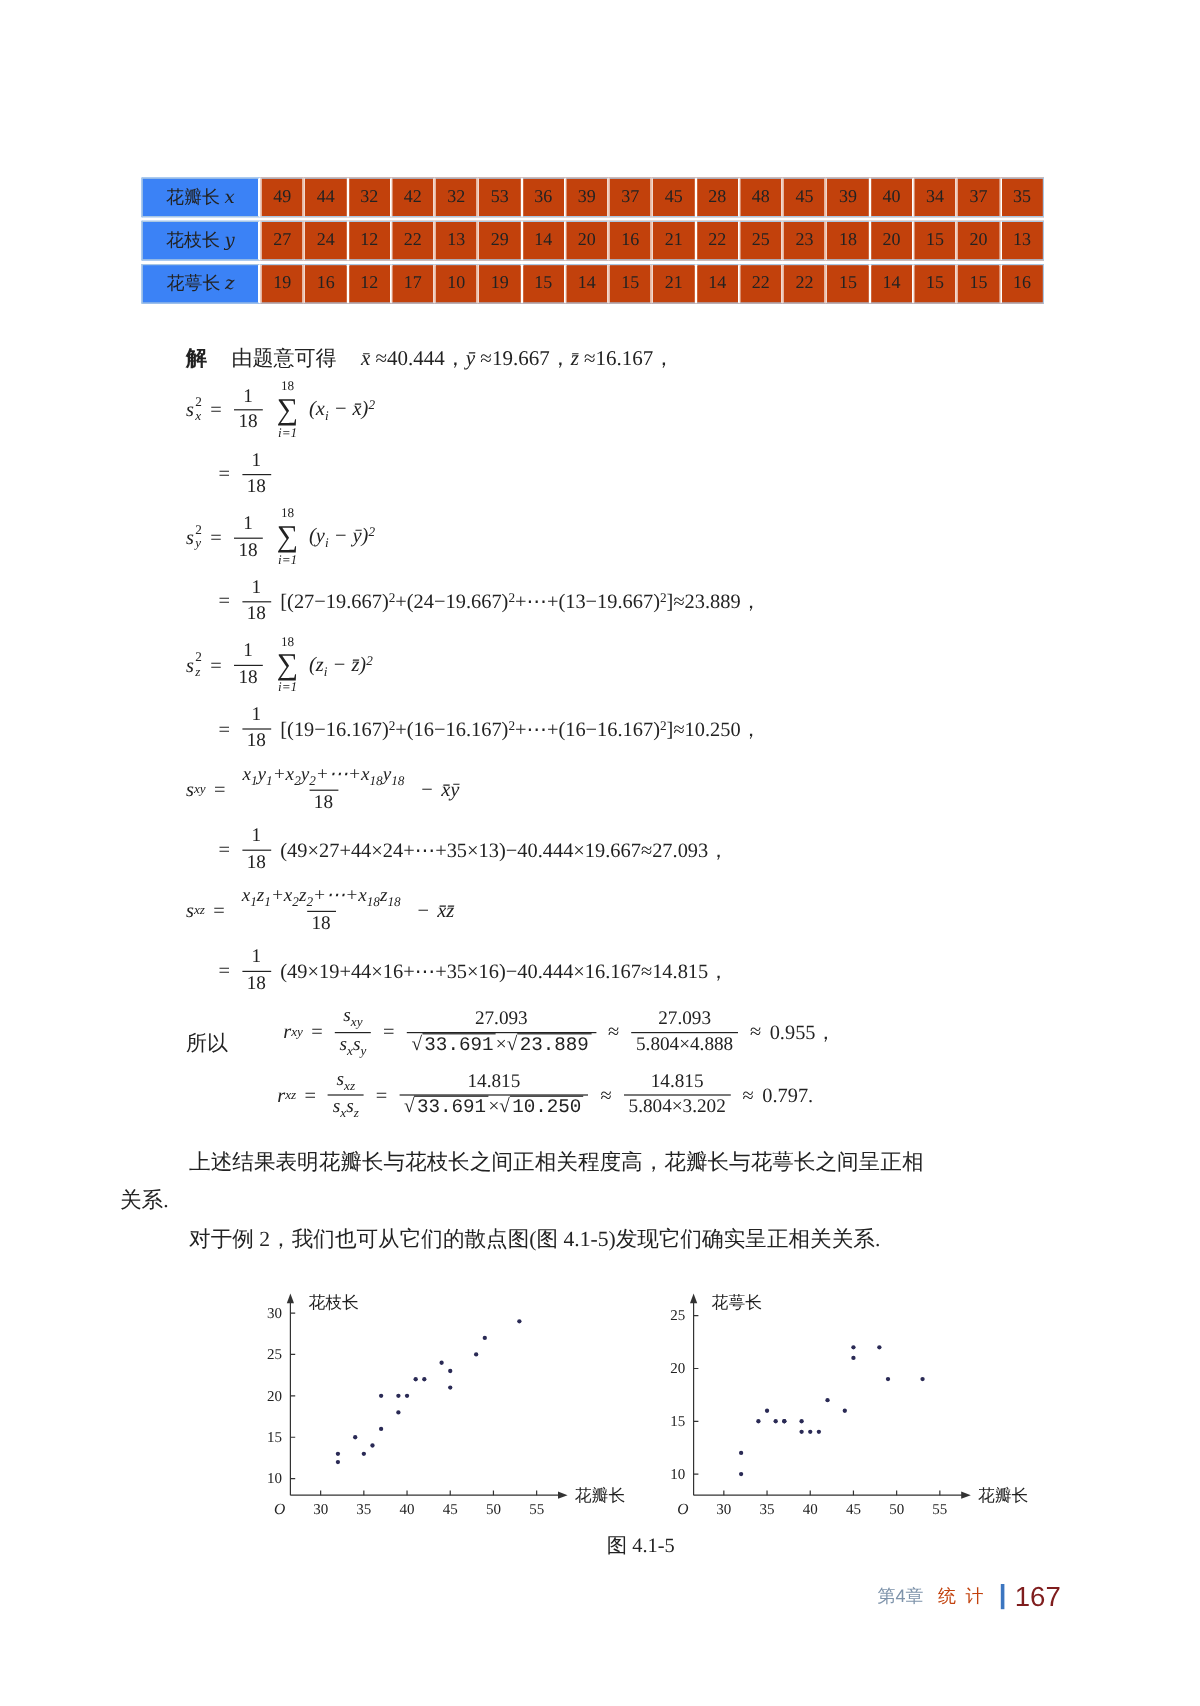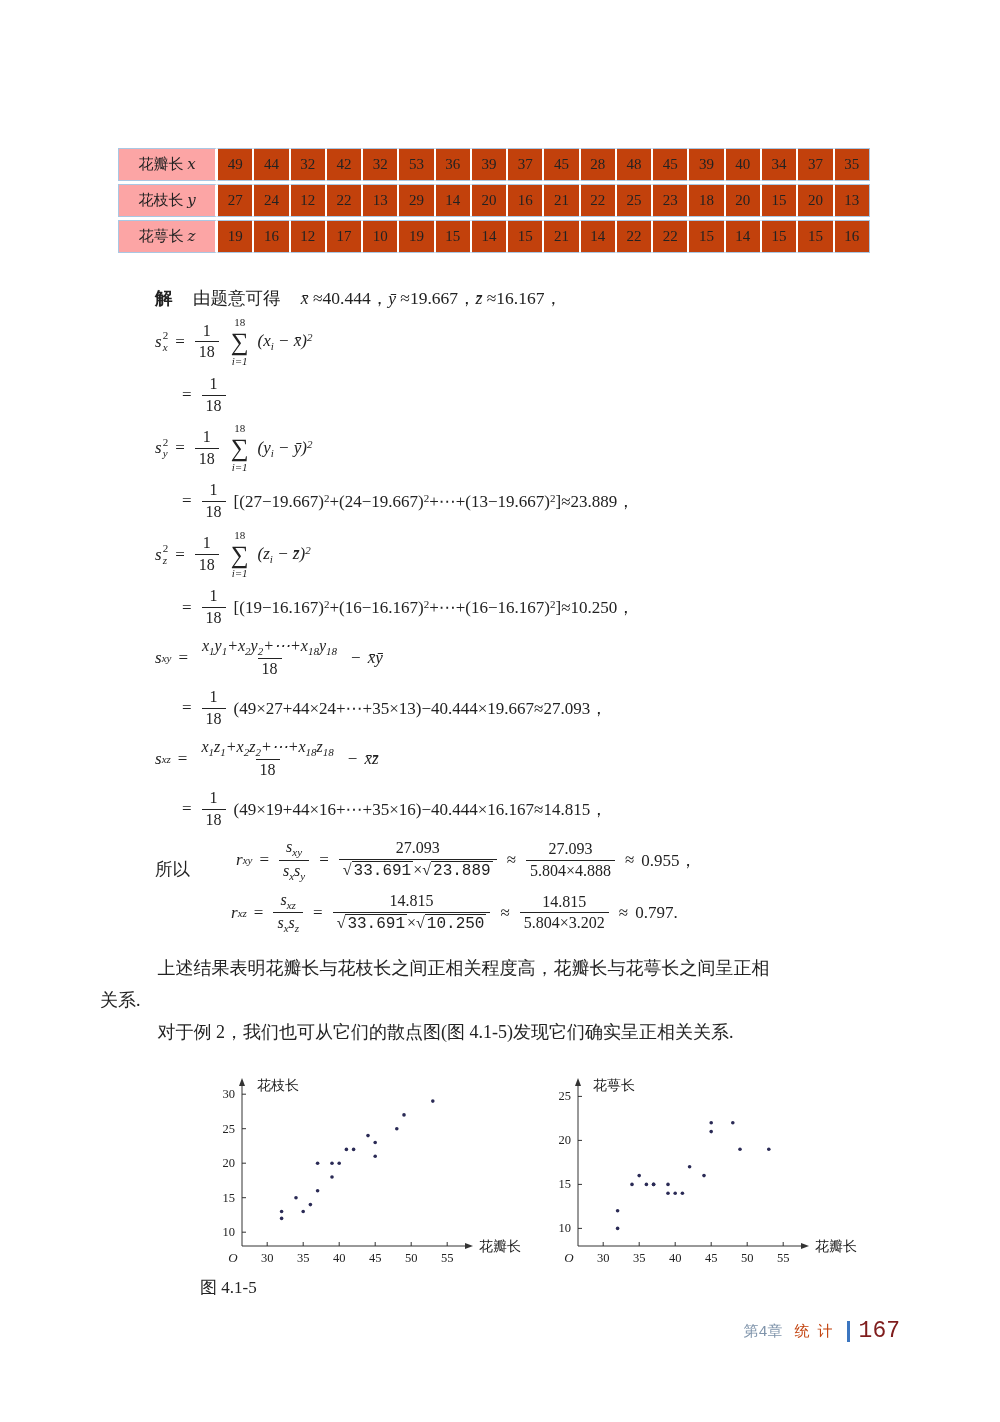--- a/index.html
+++ b/index.html
@@ -5,21 +5,21 @@
   html,body{margin:0;padding:0;background:#ffffff;}
   .page{
     width:1000px;height:1422px;box-sizing:border-box;position:relative;
     padding:145px 100px 0 100px;overflow:hidden;
     font-family:"Liberation Serif","DejaVu Serif",serif;color:#222;
   }
   
   table.data{border-collapse:separate;border-spacing:0 3px;margin-left:18px;width:752px;font-size:15px;}
   table.data td{height:31px;text-align:center;padding:0 2px;
     border-top:1px solid #a9c7e3;border-bottom:1px solid #a9c7e3;}
-  table.data td.lbl{width:92px;background:#fca5a5;border-left:1px solid #a9c7e3;border-right:2px solid #fff;}
+  table.data td.lbl{width:92px;background:#3b82f6;border-left:1px solid #a9c7e3;border-right:2px solid #fff;}
   table.data td.val{background:#c2410c;border-left:1px solid #fff;border-right:1px solid #fff;margin-top:40px;}
   table.data td.val:last-child{border-right:1px solid #a9c7e3;}
   table.data i{font-family:"DejaVu Serif",serif;}
   
   .solution{margin-top:30px;font-size:17px;}
   .solve-line{margin:0 0 4px 55px;font-size:17.5px;}
   .solve-label{font-family:"Liberation Sans","DejaVu Sans",sans-serif;font-weight:bold;margin-right:16px;}
   .intro{margin-right:16px;}
   .mline{display:flex;align-items:center;gap:5px;margin:7px 0;white-space:nowrap;}
   .indent1{margin-left:55px;}
@@ -42,24 +42,24 @@
   .lhs{display:inline-flex;align-items:center;}
   .rad{white-space:nowrap;}
   .radbar{border-top:1px solid #222;padding:0 2px;font-family:Liberation Mono, monospace;}
   .prefix{font-size:17.5px;margin-right:41px;margin-top:18px;}
   
   .paras{margin-top:16px;font-size:18px;line-height:1.78;}
   .paras .ind{text-indent:3.2em;}
   
   .charts{display:flex;gap:4px;margin:22px 0 0 100px;}
   svg text{font-family:"Liberation Serif","DejaVu Serif",serif;fill:#222;}
-  .caption{width:668px;margin:6px 0 0 100px;text-align:left;font-size:17px;}
+  .caption{width:668px;margin:6px 0 0 100px;text-align:center;font-size:17px;}
   
-  .footer{position:absolute;right:100px;bottom:78px;display:flex;align-items:center;
-    font-family:Liberation Mono, monospace;}
+  .footer{position:absolute;right:116px;bottom:78px;display:flex;align-items:center;
+    font-family:Liberation Sans, sans-serif;}
   .f-ch{color:#7e93aa;font-size:15px;margin-right:12px;}
   .f-sec{color:#c2410c;font-size:15px;letter-spacing:8px;margin-right:6px;}
   .f-bar{width:3px;height:21px;background:#3c76c0;margin-right:9px;}
   .f-page{color:#7f1d1d;font-size:23px;}
 </style>
 </head>
 <body>
 
 <div class="page">
 

